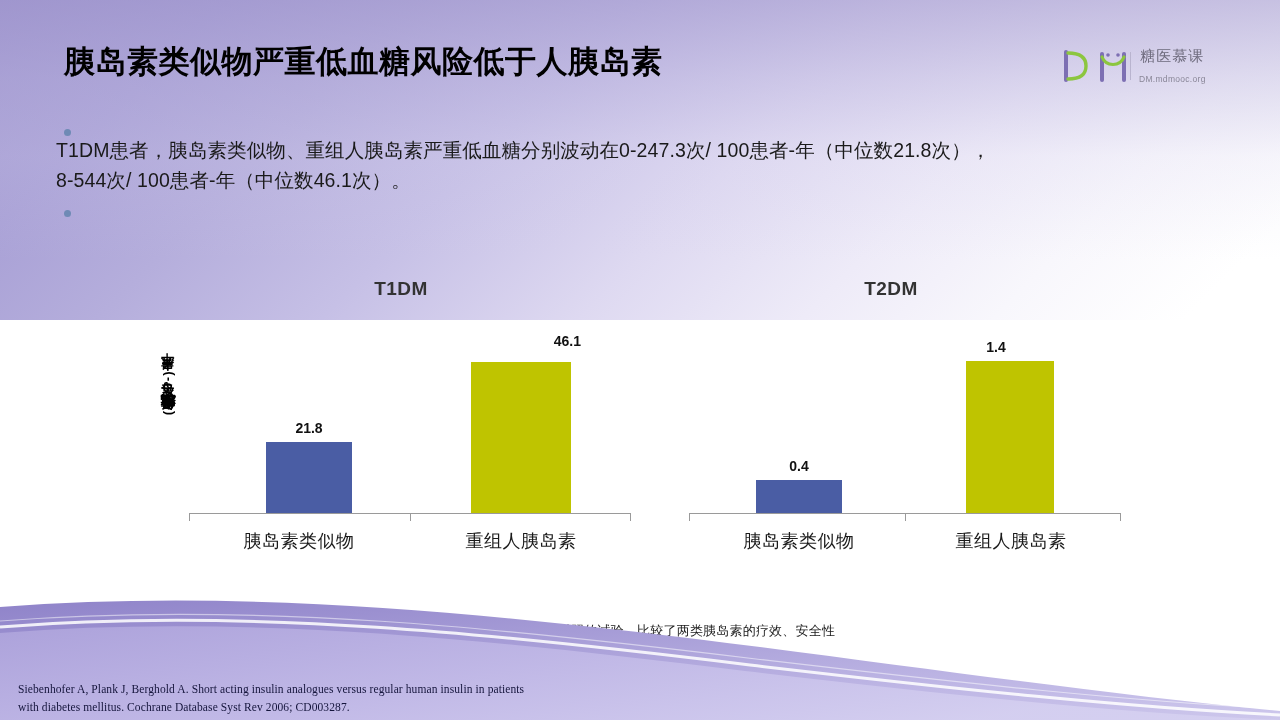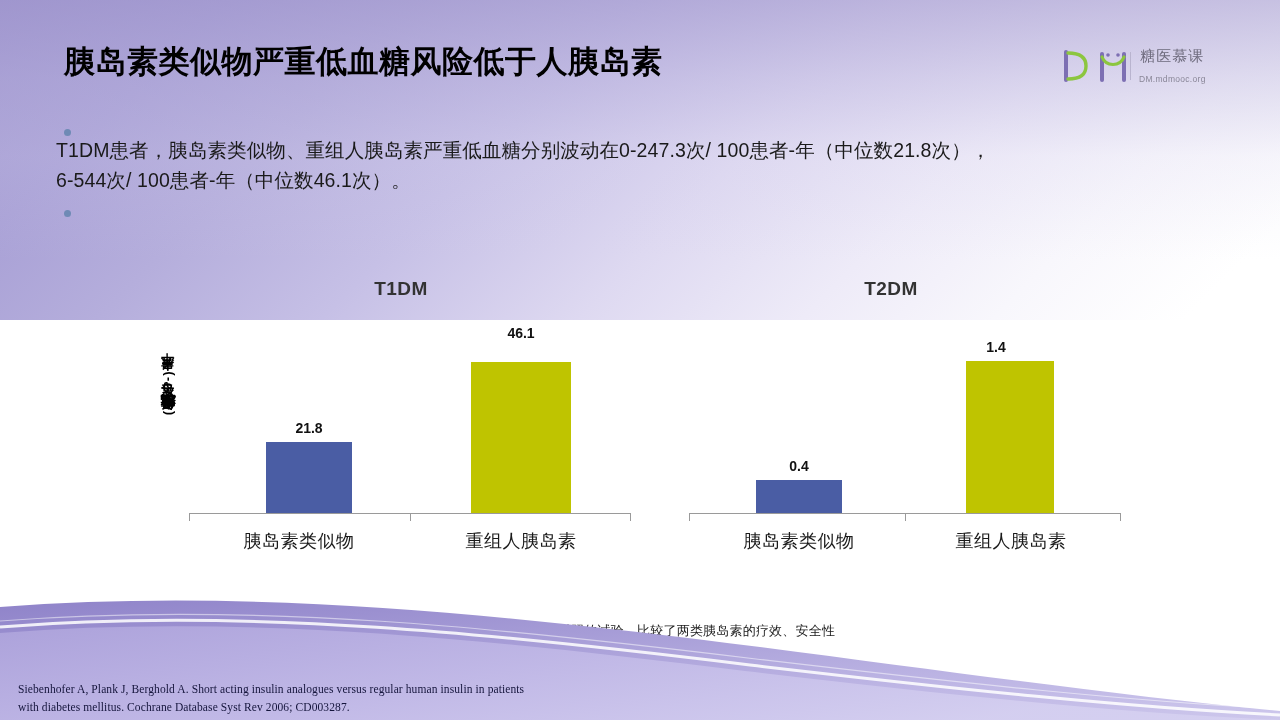--- a/index.html
+++ b/index.html
@@ -151,21 +151,21 @@
       <div class="logo-cn">糖医慕课</div>
       <div class="logo-url">DM.mdmooc.org</div>
     </div>
   </div>
 
   <div class="bullets">
     <div class="bullet-row">
       <div class="bullet-dot"></div>
       <div class="bullet-text">
         <div>T1DM患者，胰岛素类似物、重组人胰岛素严重低血糖分别波动在0-247.3次/ 100患者-年（中位数21.8次），</div>
-        <div>6-544次/ 100患者-年（中位数46.1次）。</div>
+        <div>8-544次/ 100患者-年（中位数46.1次）。</div>
       </div>
     </div>
     <div class="bullet-row">
       <div class="bullet-dot"></div>
     </div>
   </div>
 
   <div class="chart-area">
 
     <div class="chart" id="chart-t1dm" style="left:120px; width:500px;">
@@ -175,21 +175,21 @@
         <span>低血糖发生率</span>
         <span style="font-size:13px;">(次/每100患者-年)</span>
       </div>
 
       <div class="plot">
 
         <div class="bar" id="t1-bar-0" style="left: 115px; width: 86px; background: rgb(74, 93, 164); height: 71.2133px;"></div>
         <div class="bar" id="t1-bar-1" style="left: 320px; width: 100px; background: rgb(191, 196, 0); height: 150.593px;"></div>
 
         <div class="bar-label" id="t1-val-0" style="left: 98px; top: 154.787px;">21.8</div>
-        <div class="bar-label" id="t1-val-1" style="left: 310px; top: 60px;">46.1</div>
+        <div class="bar-label" id="t1-val-1" style="left: 310px; top: 68px; text-align: right;">46.1</div>
 
         <div class="axis-line" style="left:38px; width:442px; top:248px;"></div>
         <div class="tick" style="left:38px;  top:248px;"></div>
         <div class="tick" style="left:259px; top:248px;"></div>
         <div class="tick" style="left:479px; top:248px;"></div>
 
         <div class="cat-label" style="left:38px;  top:264px;">胰岛素类似物</div>
         <div class="cat-label" style="left:260px; top:264px;">重组人胰岛素</div>
       </div>
     </div>

